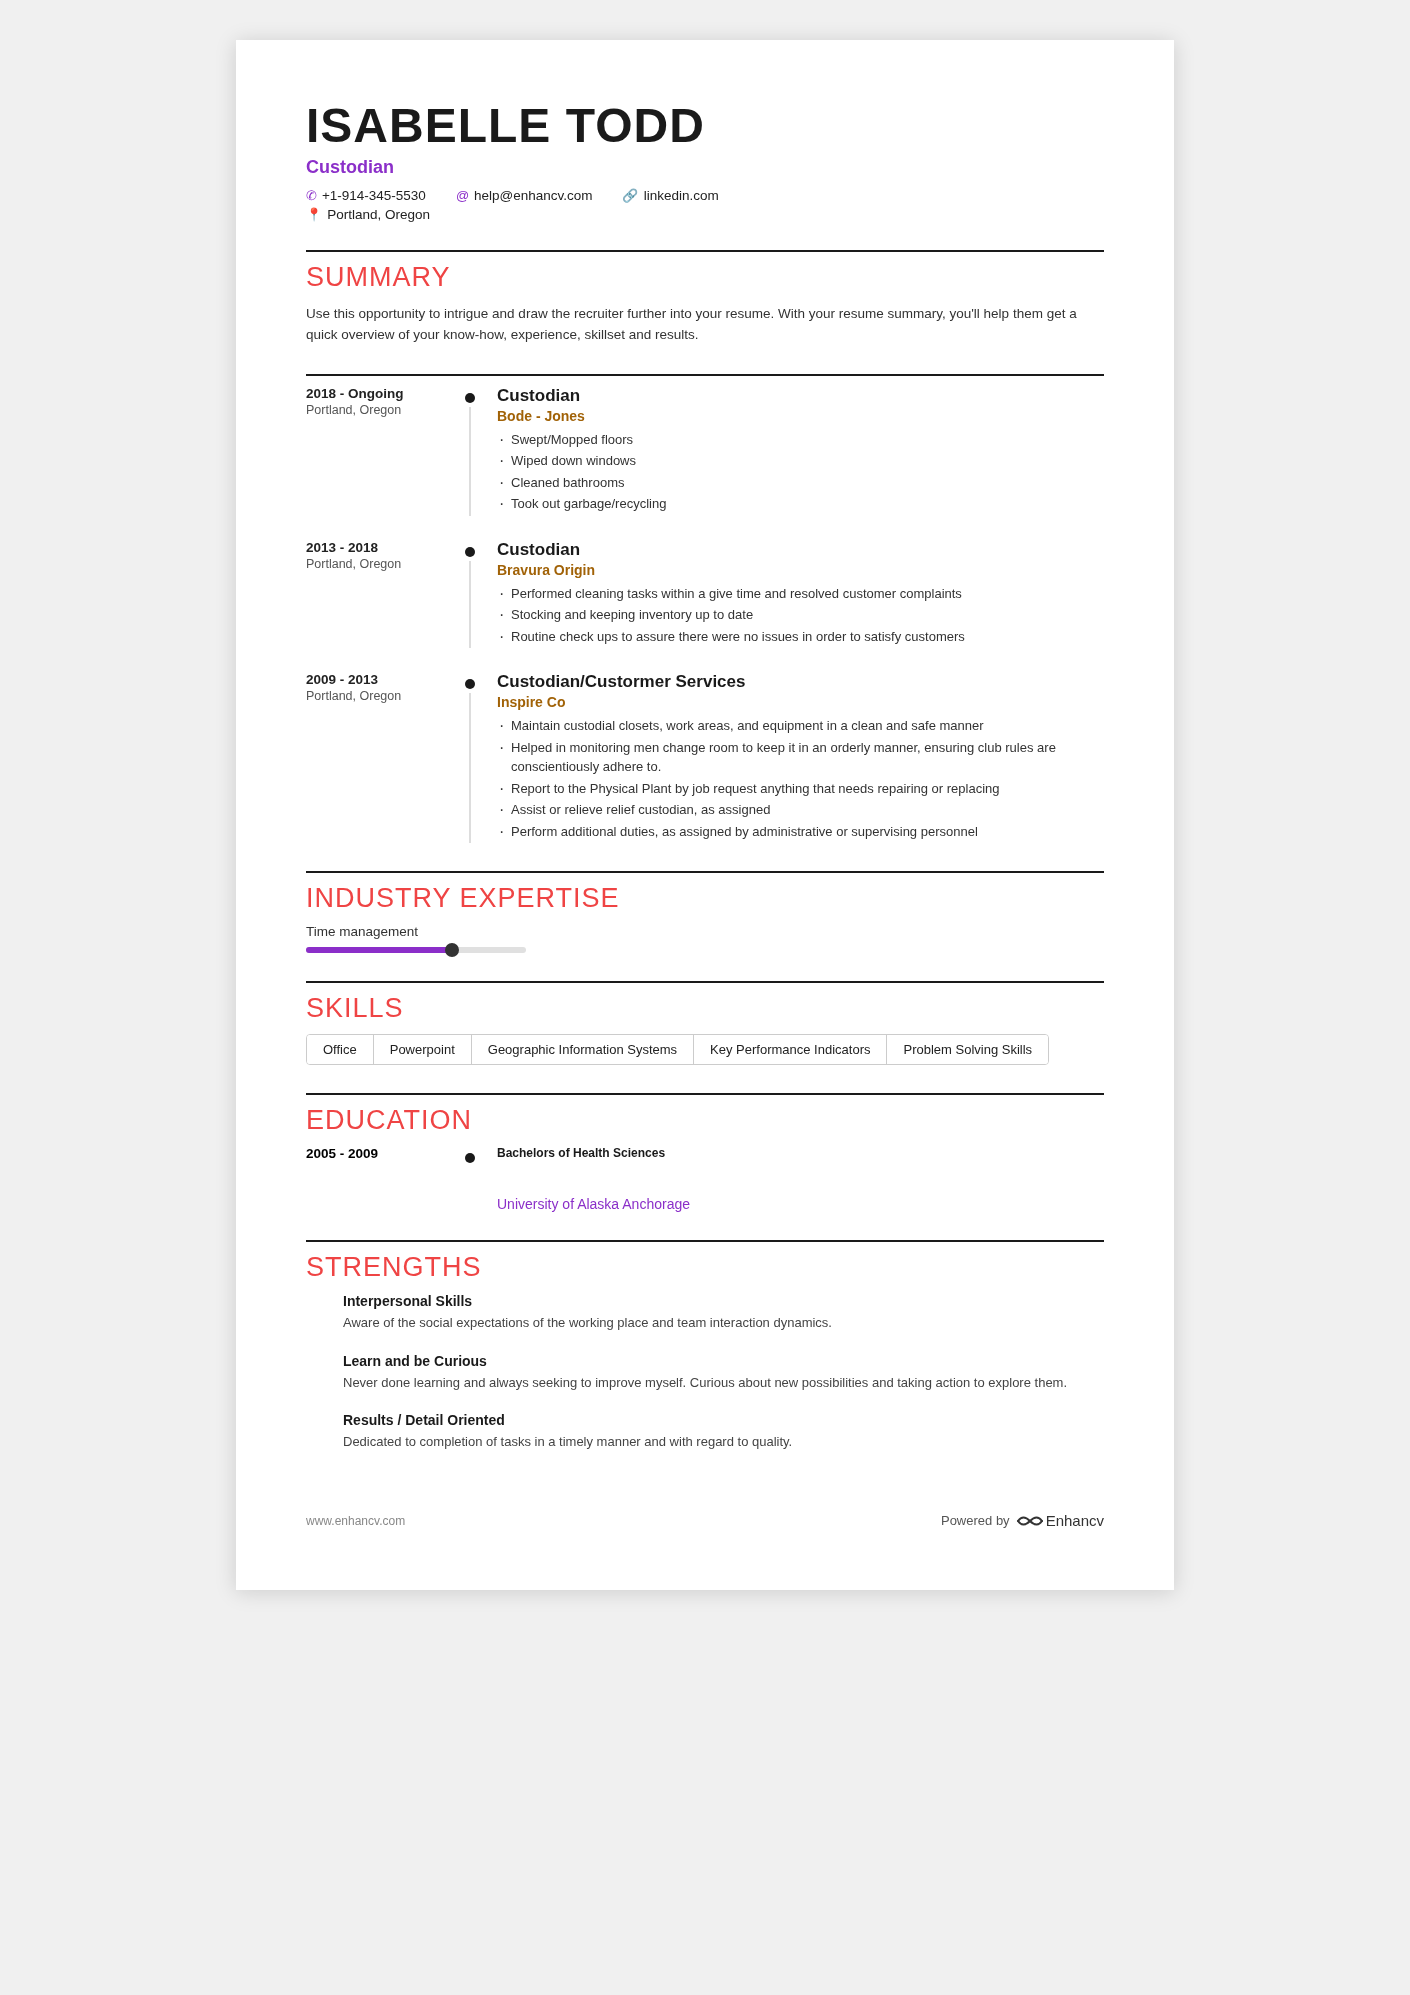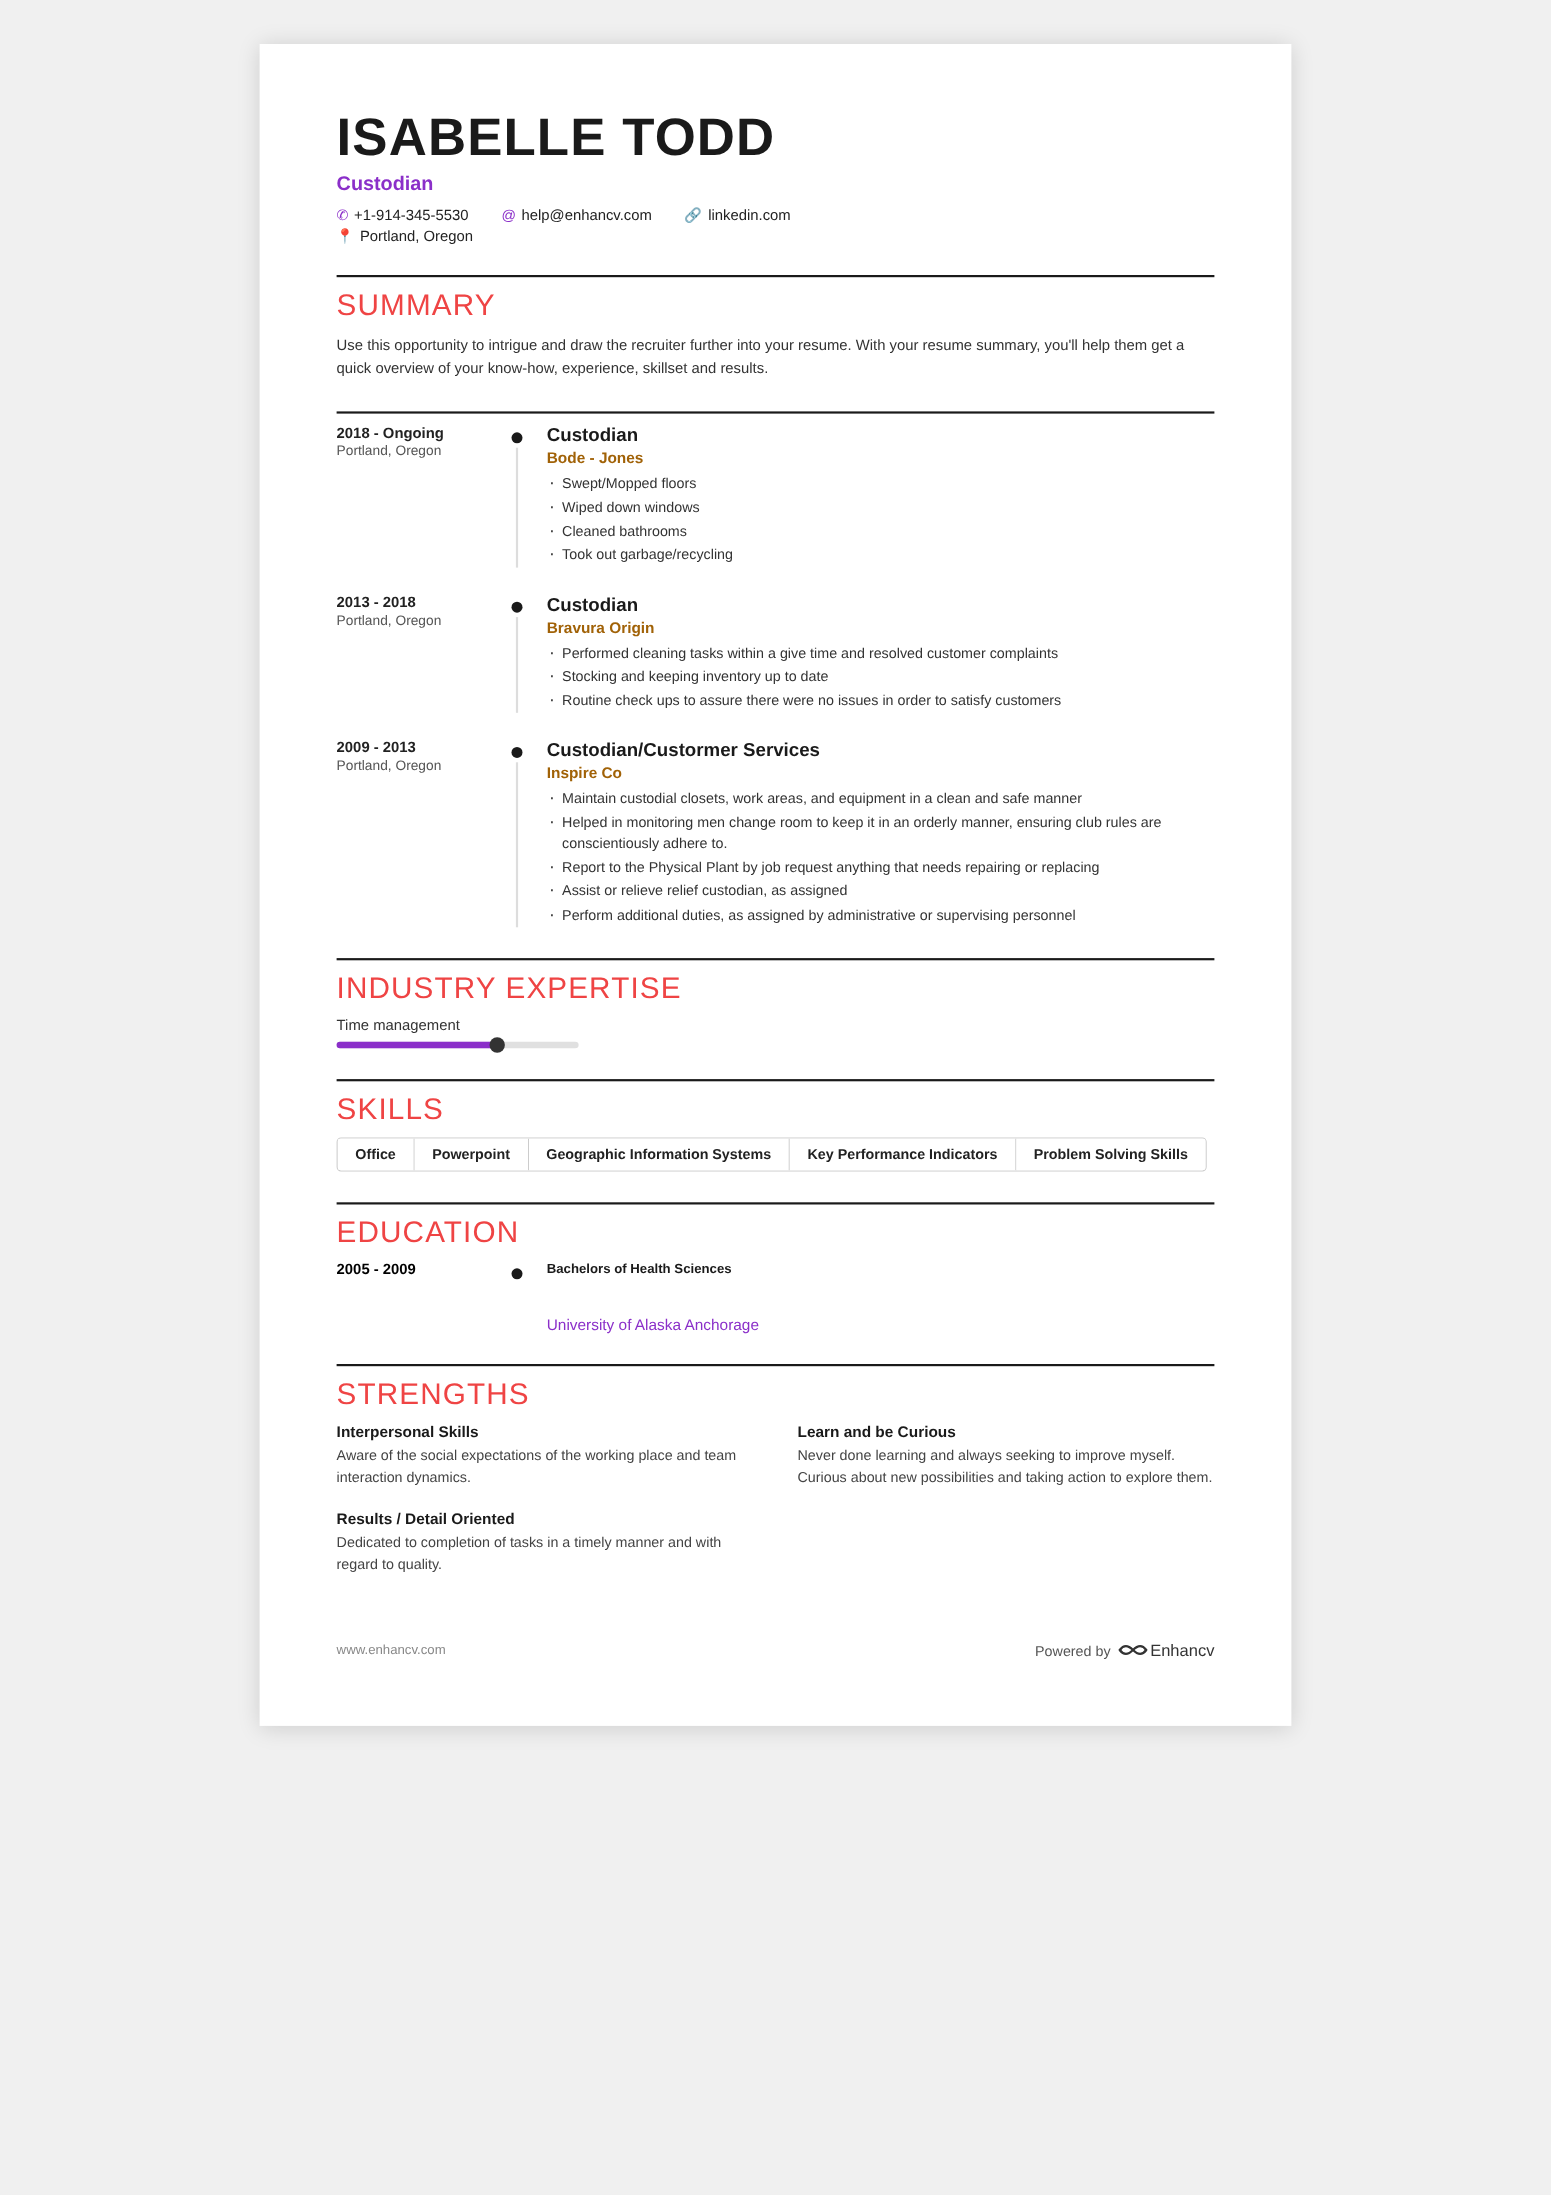--- a/index.html
+++ b/index.html
@@ -180,21 +180,21 @@
       flex-wrap: wrap;
       gap: 0;
       border: 1.5px solid #ccc;
       border-radius: 4px;
       overflow: hidden;
       width: fit-content;
     }
     .skill-tag {
       padding: 7px 16px;
       font-size: 13px;
-      font-weight: 700;
+      font-weight: 400;
       color: #222;
       border-right: 1.5px solid #ccc;
       background: #fff;
       white-space: nowrap;
     }
     .skill-tag:last-child {
       border-right: none;
     }
 
     
@@ -237,22 +237,23 @@
     .edu-school {
       color: #8b2fc9;
       font-weight: 400;
       font-size: 14px;
       margin-top: 36px;
     }
 
     
     .strengths-grid {
       display: grid;
-      grid-template-columns: 1fr 1fr;
+      grid-template-columns: 1fr;
       gap: 20px 40px;
+      margin-left: 37px;
     }
     .strength-title {
       font-size: 14px;
       font-weight: 700;
       color: #1a1a1a;
       margin-bottom: 4px;
     }
     .strength-text {
       font-size: 13px;
       color: #444;

